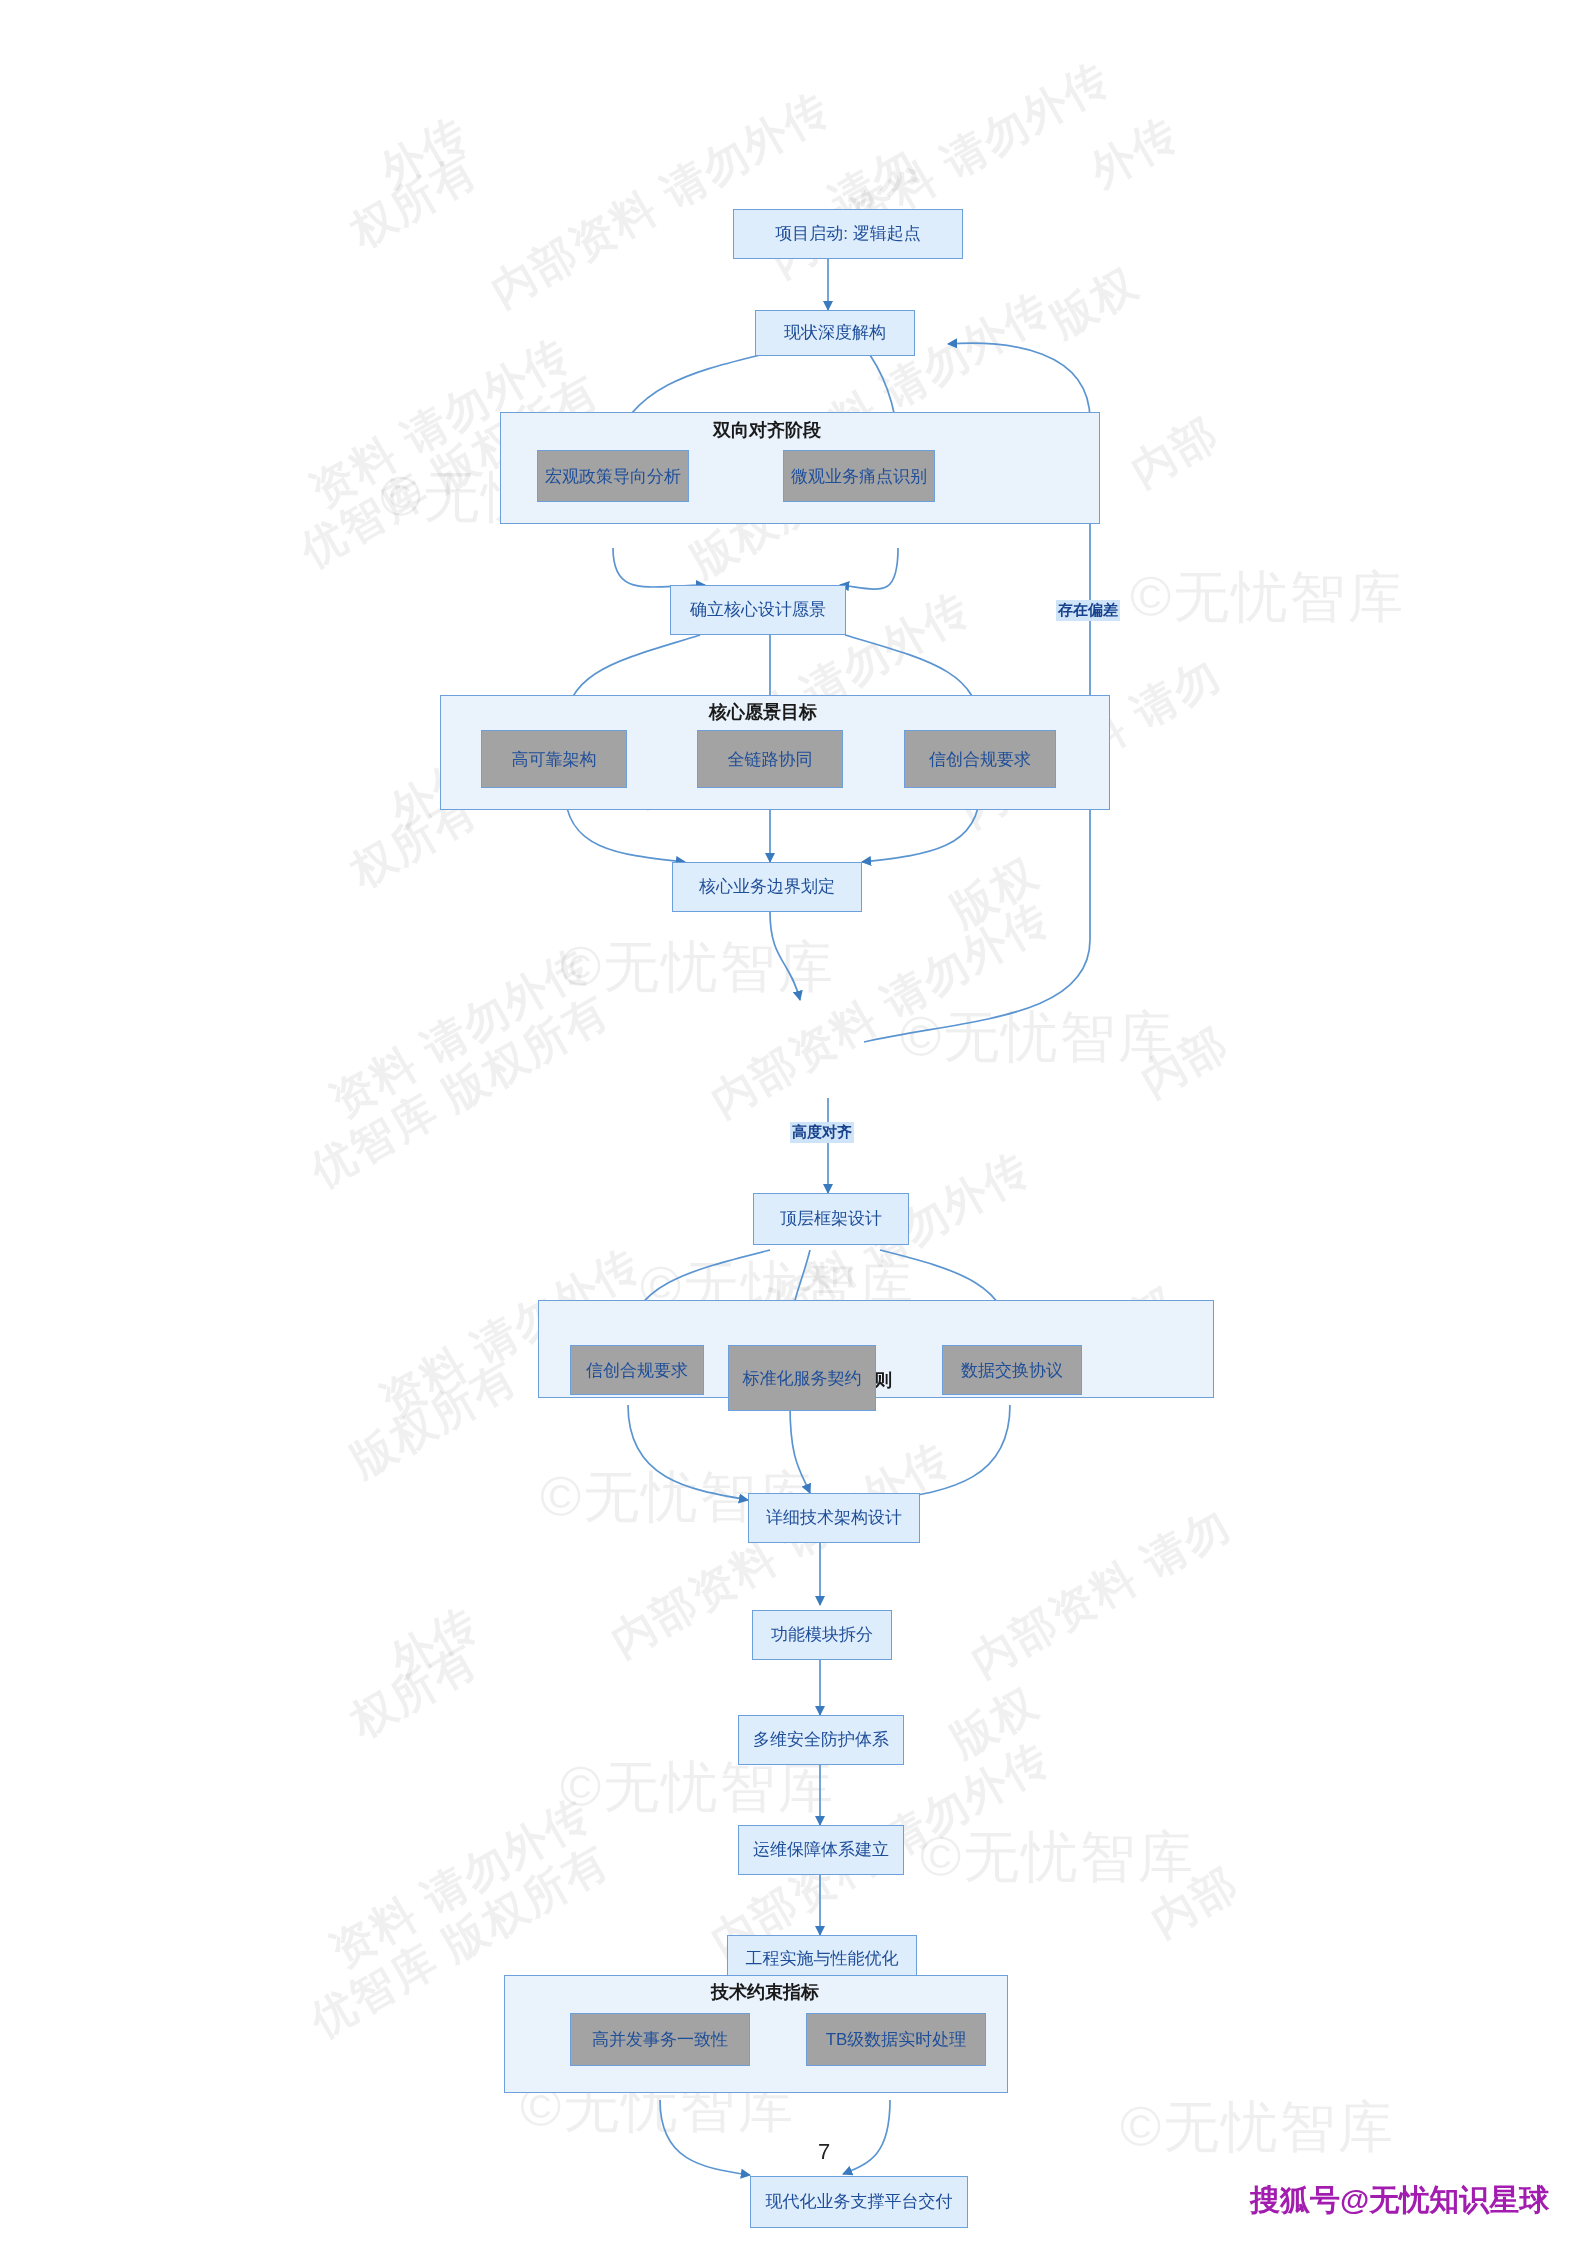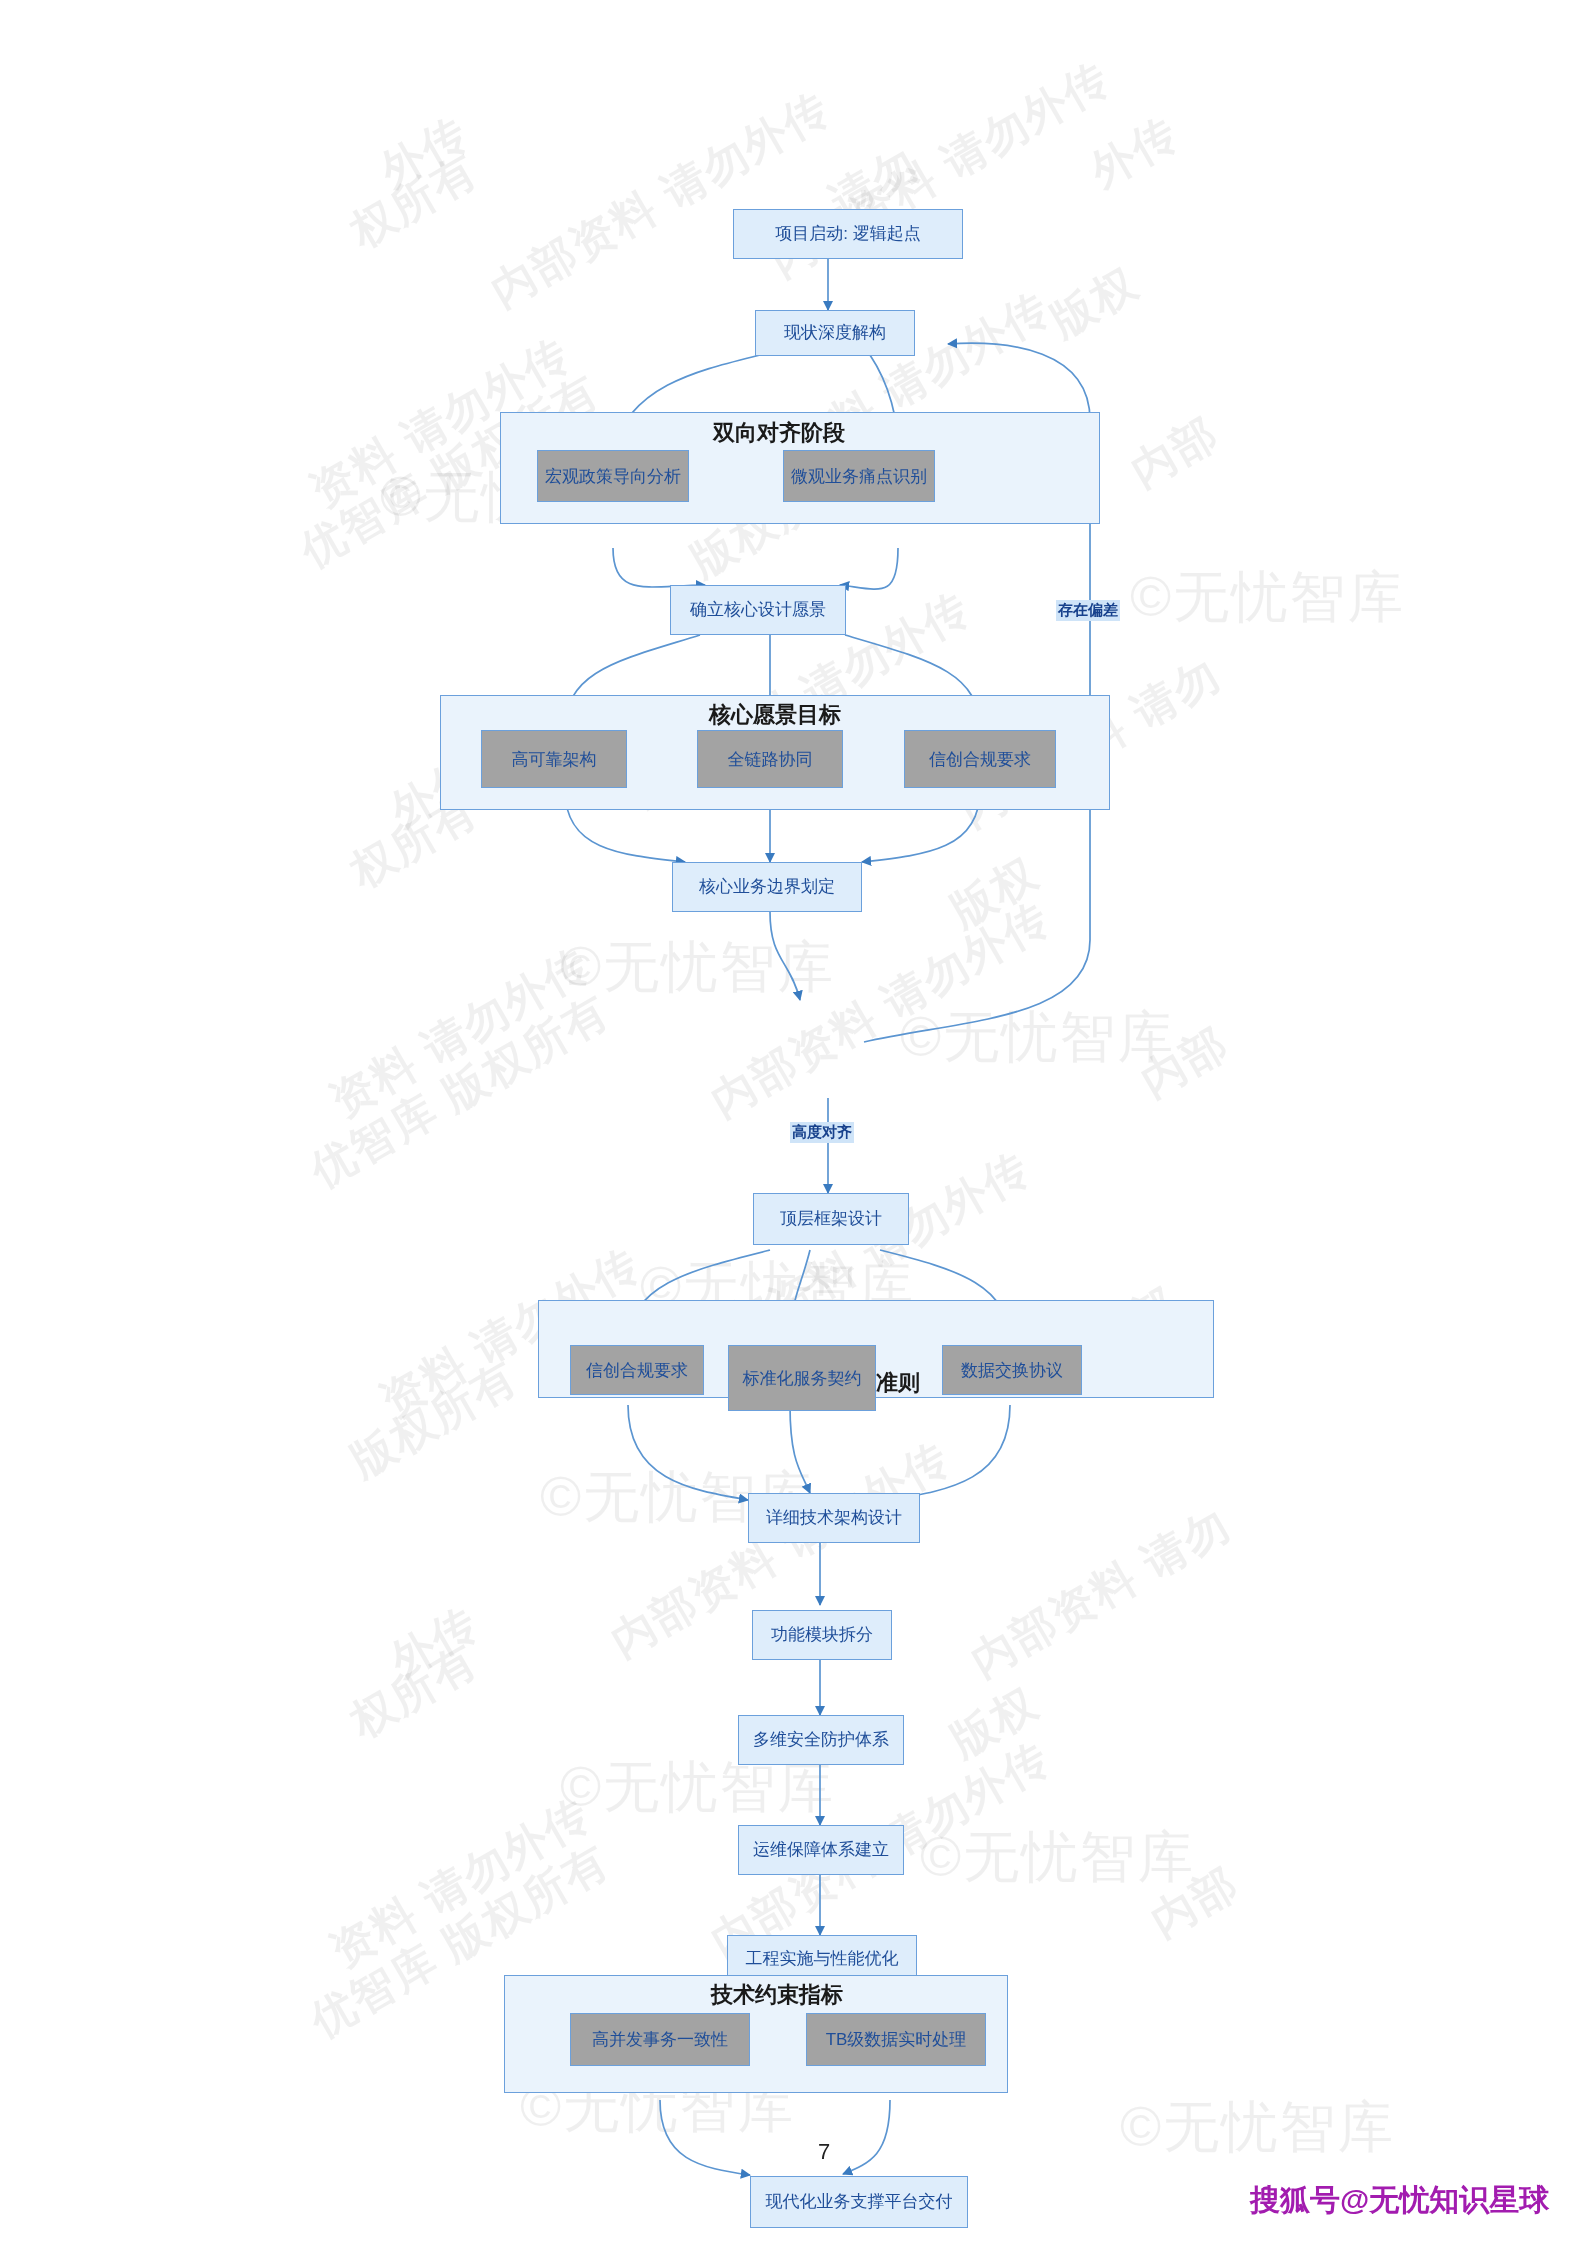--- a/index.html
+++ b/index.html
@@ -74,21 +74,21 @@
   }
   .group-box {
     position: absolute;
     background: #EAF3FC;
     border: 1.4px solid #6BA0DC;
     z-index: 3;
   }
   .group-title {
     position: absolute;
     color: #1a1a1a;
-    font-size: 22px;
+    font-size: 18px;
     font-weight: 700;
     white-space: nowrap;
     z-index: 4;
   }
   .sub-node {
     position: absolute;
     background: #a3a3a3;
     border: 1.5px solid #6BA0DC;
     color: #1F4E99;
     font-size: 17px;

